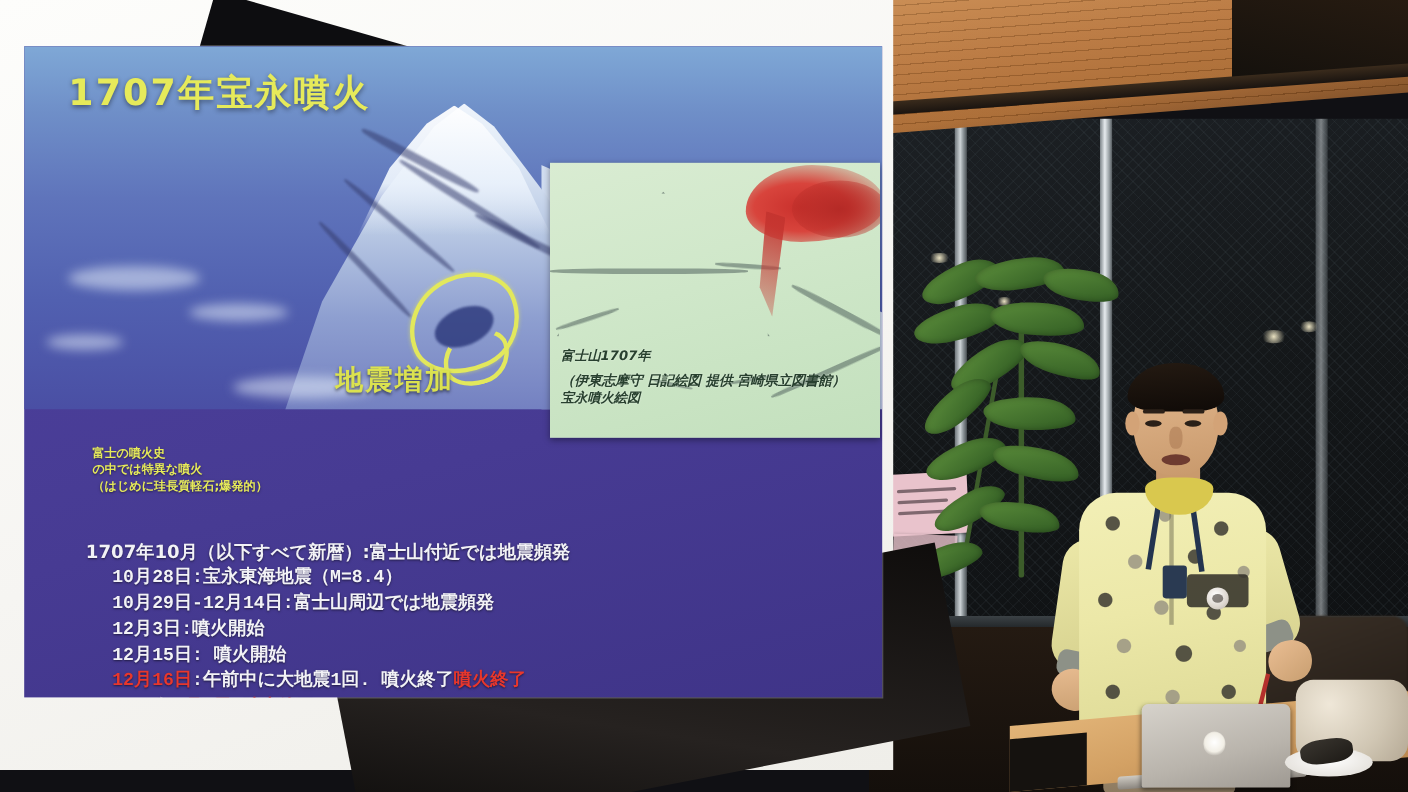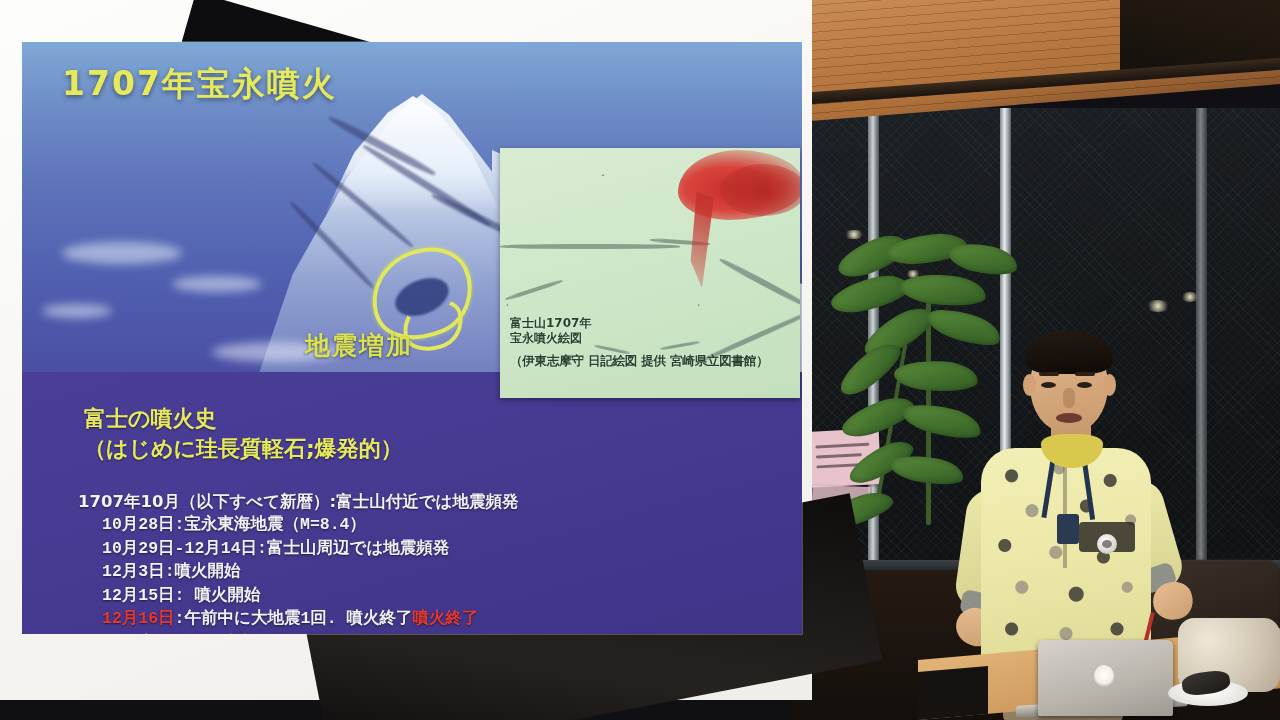--- a/index.html
+++ b/index.html
@@ -75,41 +75,41 @@
     border:4px solid #e2e85c;border-radius:50% 50% 48% 52%/60% 40% 60% 40%;
     border-top-color:transparent;transform:rotate(-16deg);}
   .crater-dark{position:absolute;left:372px;top:238px;width:56px;height:34px;
     background:rgba(40,52,120,.8);border-radius:50%;transform:rotate(-22deg);filter:blur(1px);}
   .fuji-label{position:absolute;left:283px;top:287px;color:#dbe24f;font-size:25px;
     letter-spacing:2px;text-shadow:0 1px 3px rgba(0,0,0,.55);font-weight:700;}
 
   
   .inset{position:absolute;left:478px;top:106px;width:300px;height:250px;
     background:linear-gradient(165deg,#d9ecd2 0%,#cfe7c9 45%,#c3e0bd 100%);
-    box-shadow:0 2px 6px rgba(0,0,0,.4);overflow:hidden;}
+    box-shadow:0 2px 6px rgba(0,0,0,.4);overflow:hidden;font-style:italic;}
   .ink-cone{position:absolute;left:6px;top:26px;width:190px;height:130px;
     border-top:2px solid #6d7d74;border-left:2px solid #6d7d74;border-right:2px solid #6d7d74;
     clip-path:polygon(50% 0%,100% 100%,0% 100%);opacity:.75;}
   .ink-line{position:absolute;background:#5d6f68;opacity:.6;filter:blur(.3px);}
   .plume{position:absolute;left:178px;top:2px;width:126px;height:70px;
     background:radial-gradient(ellipse at 40% 55%,#c9302c 0%,#d8443c 40%,rgba(200,60,50,.35) 72%,rgba(200,60,50,0) 100%);
     border-radius:48% 52% 60% 40%/60% 50% 50% 40%;}
   .plume2{position:absolute;left:220px;top:16px;width:86px;height:52px;
     background:radial-gradient(ellipse at 50% 50%,#b52a26 0%,rgba(185,45,40,.55) 60%,rgba(185,45,40,0) 100%);
     border-radius:50%;}
   .plume-stream{position:absolute;left:184px;top:44px;width:30px;height:96px;
     background:linear-gradient(200deg,#c4342f,rgba(196,52,47,.25));
     clip-path:polygon(42% 0%,100% 6%,60% 100%,22% 72%);}
   .inset-cap{position:absolute;left:10px;top:168px;color:#28402f;line-height:1.25;
     font-size:12px;font-weight:700;text-shadow:0 0 2px rgba(255,255,255,.5);}
   .inset-cap .big{display:block;}
   .inset-cap .paren{margin-top:7px;font-size:12.5px;letter-spacing:-.2px;}
 
   
-  .body-yellow{position:absolute;left:62px;top:362px;color:#e6ea5a;font-size:22px;line-height:1.38;
+  .body-yellow{position:absolute;left:62px;top:362px;color:#e6ea5a;font-size:11px;line-height:1.38;
     font-weight:700;text-shadow:0 1px 2px rgba(0,0,0,.5);}
   .chron{position:absolute;left:56px;top:448px;color:#f2f2f6;font-size:16.5px;line-height:1.42;
     font-weight:700;text-shadow:0 1px 2px rgba(0,0,0,.55);white-space:nowrap;}
   .chron .ln{display:block;}
   .chron .ind{padding-left:24px;font-family:Liberation Mono, monospace;}
   .red{color:#e8372c;}
 
   
   .plant{position:absolute;left:830px;top:235px;width:230px;height:330px;}
   .leaf{position:absolute;background:linear-gradient(160deg,#5d8f3c,#2f5a22);border-radius:60% 40% 58% 42%/52% 60% 40% 48%;box-shadow:inset 0 0 6px rgba(0,0,0,.3);}
@@ -321,29 +321,30 @@
       <div class="ink-line" style="left:214px;top:132px;width:100px;height:6px;border-radius:40%;transform:rotate(28deg);"></div>
       <div class="ink-line" style="left:196px;top:186px;width:120px;height:5px;border-radius:40%;transform:rotate(-24deg);"></div>
       <div class="ink-line" style="left:4px;top:140px;width:60px;height:4px;border-radius:40%;transform:rotate(-18deg);"></div>
       <div class="ink-line" style="left:94px;top:200px;width:36px;height:3px;border-radius:40%;transform:rotate(12deg);"></div>
       <div class="ink-line" style="left:160px;top:196px;width:40px;height:3px;border-radius:40%;transform:rotate(-10deg);"></div>
       <div class="plume"></div>
       <div class="plume2"></div>
       <div class="plume-stream"></div>
       <div class="inset-cap">
         <span class="big">富士山1707年</span>
+        <span class="big paren">（伊東志摩守 日記絵図 提供 宮崎県立図書館）</span>
         <span class="big">宝永噴火絵図</span>
-        <span class="big paren">（伊東志摩守 日記絵図 提供 宮崎県立図書館）</span>
       </div>
     </div>
 
     <div class="slide-title" style="position:absolute;left:40px;top:20px;color:#e6ea5a;font-size:33px;font-weight:700;letter-spacing:2px;text-shadow:0 2px 5px rgba(0,0,0,.45);">1707年宝永噴火</div>
 
     <div class="body-yellow">
       <div>富士の噴火史</div>
+      <div>の中では特異な噴火</div>
       <div>（はじめに珪長質軽石;爆発的）</div>
     </div>
 
     <div class="chron">
       <span class="ln">1707年10月（以下すべて新暦）:富士山付近では地震頻発</span>
       <span class="ln ind">10月28日:宝永東海地震（M=8.4）</span>
       <span class="ln ind">10月29日-12月14日:富士山周辺では地震頻発</span>
       <span class="ln ind">12月3日:噴火開始</span>
       <span class="ln ind">12月15日: 噴火開始</span>
       <span class="ln ind"><span class="red">12月16日</span><span>:午前中に大地震1回. 噴火終了</span><span class="red">噴火終了</span></span>

